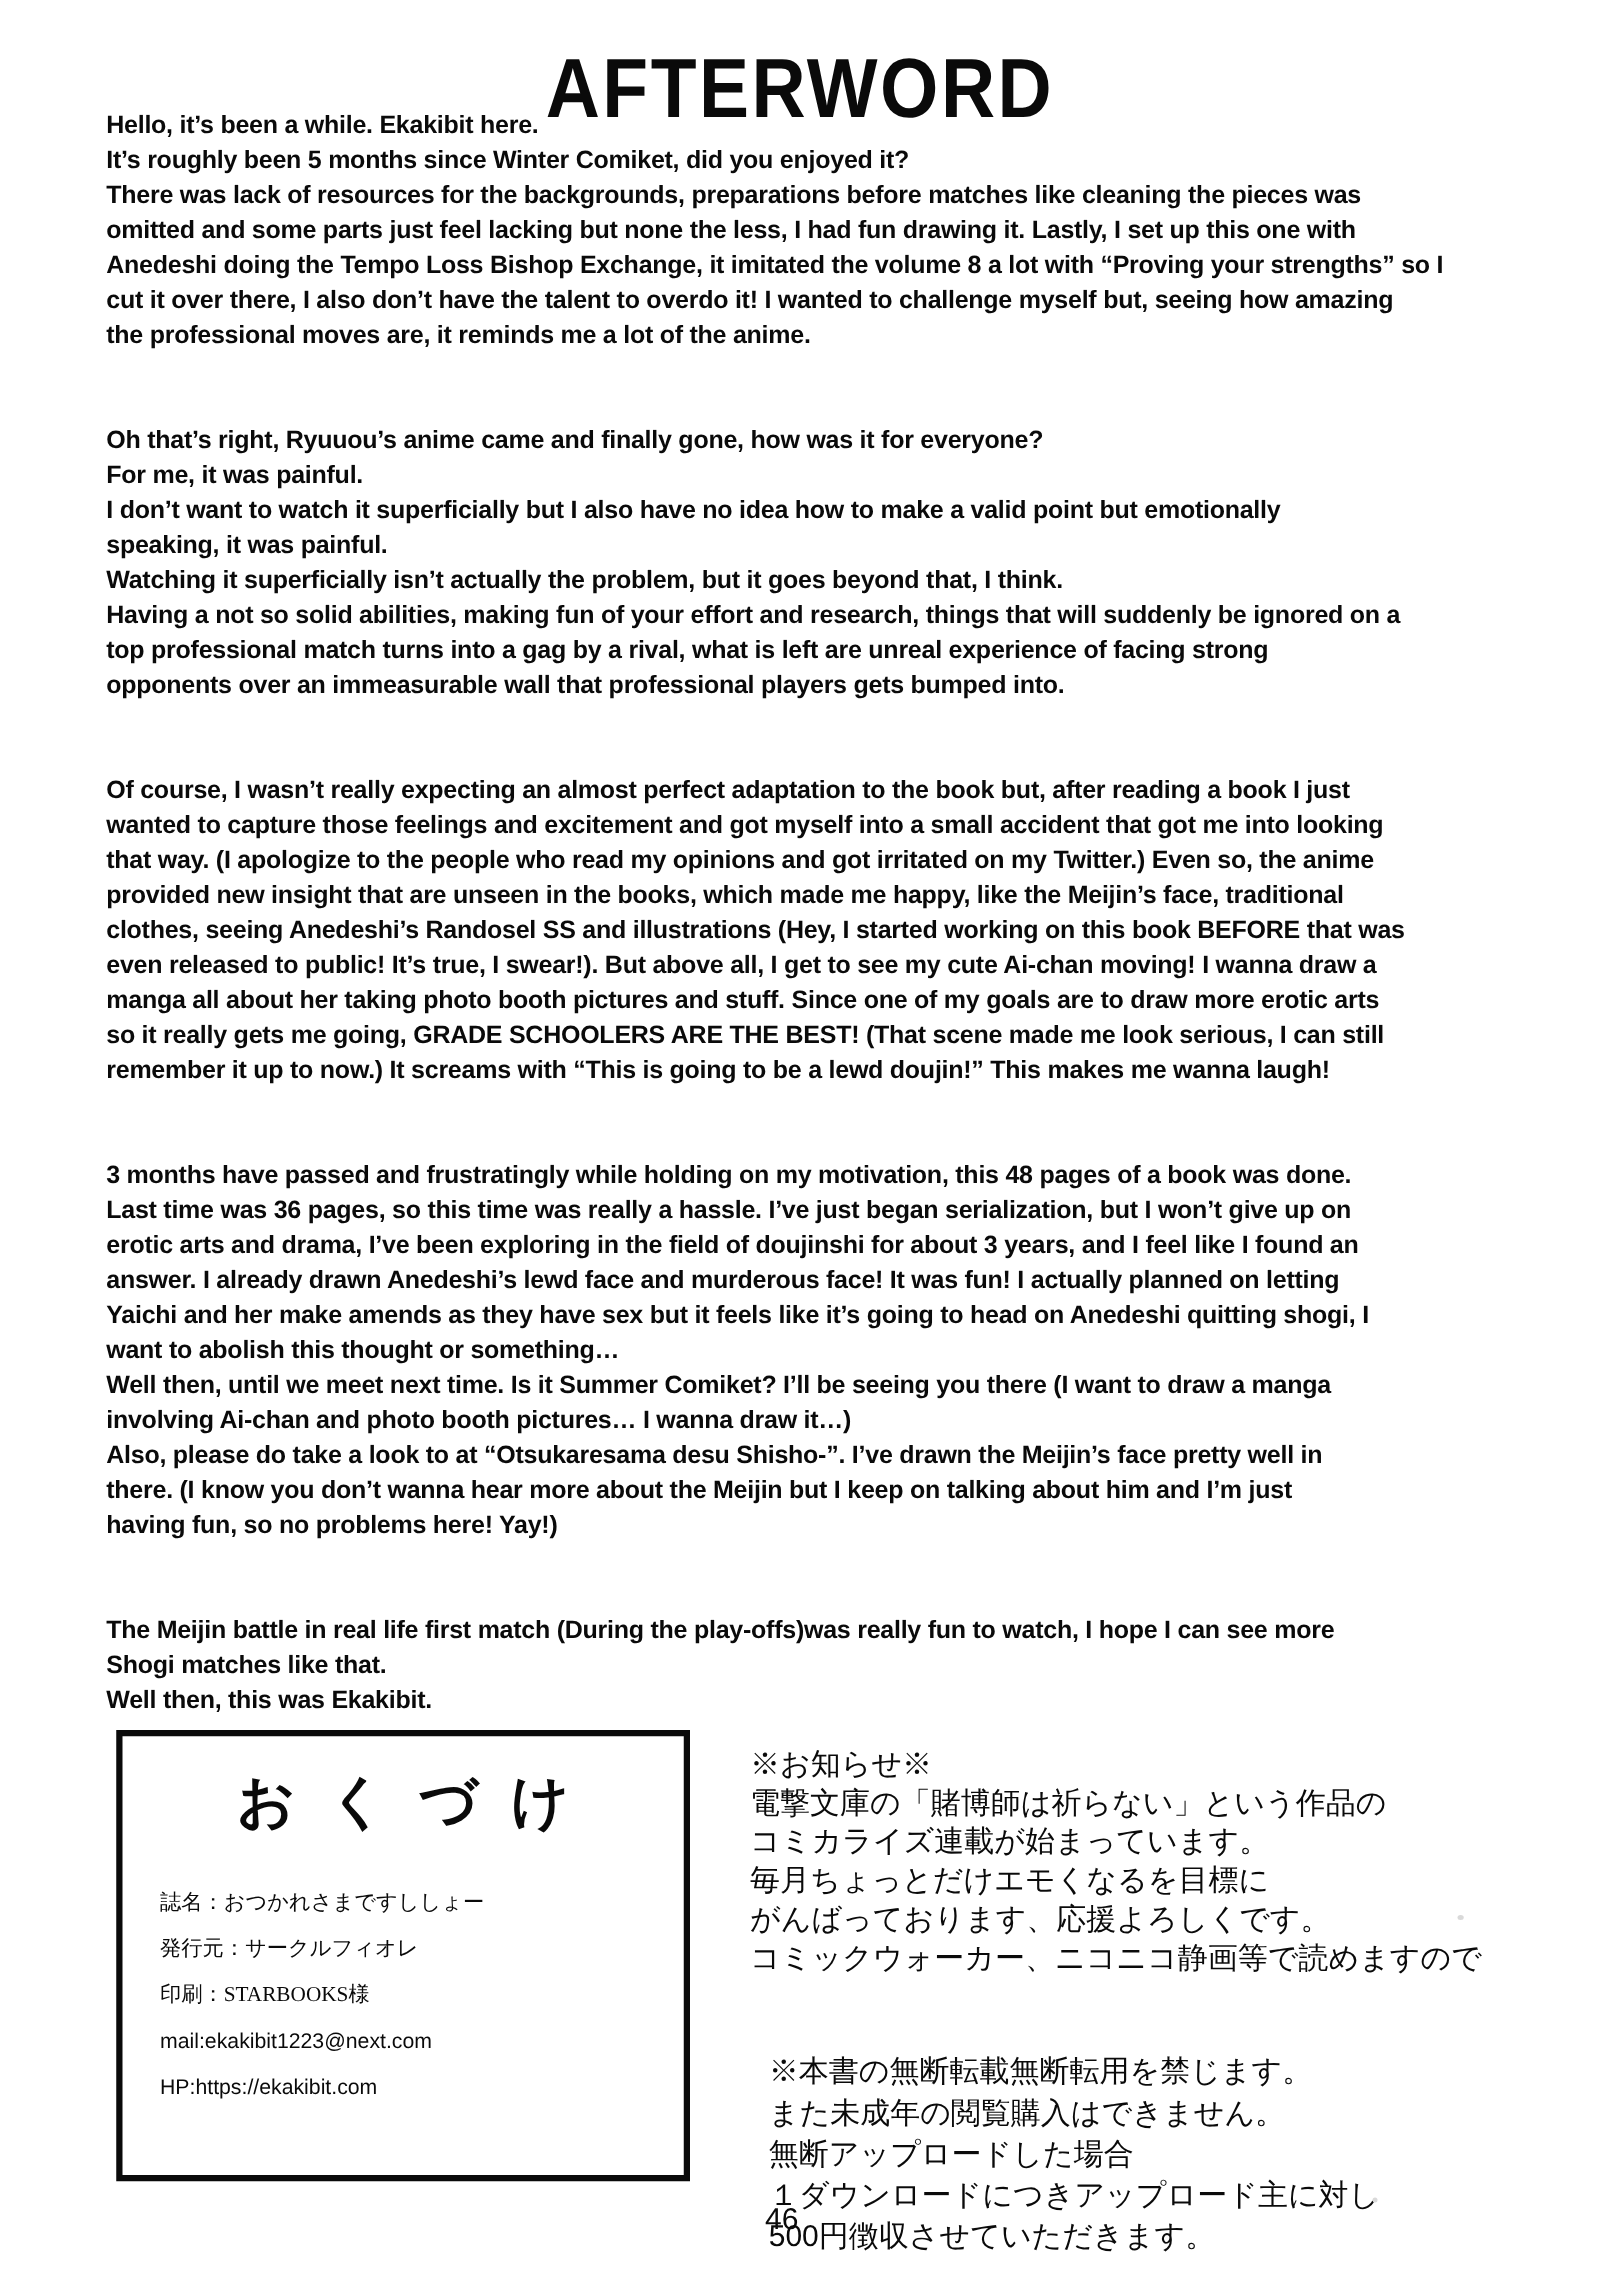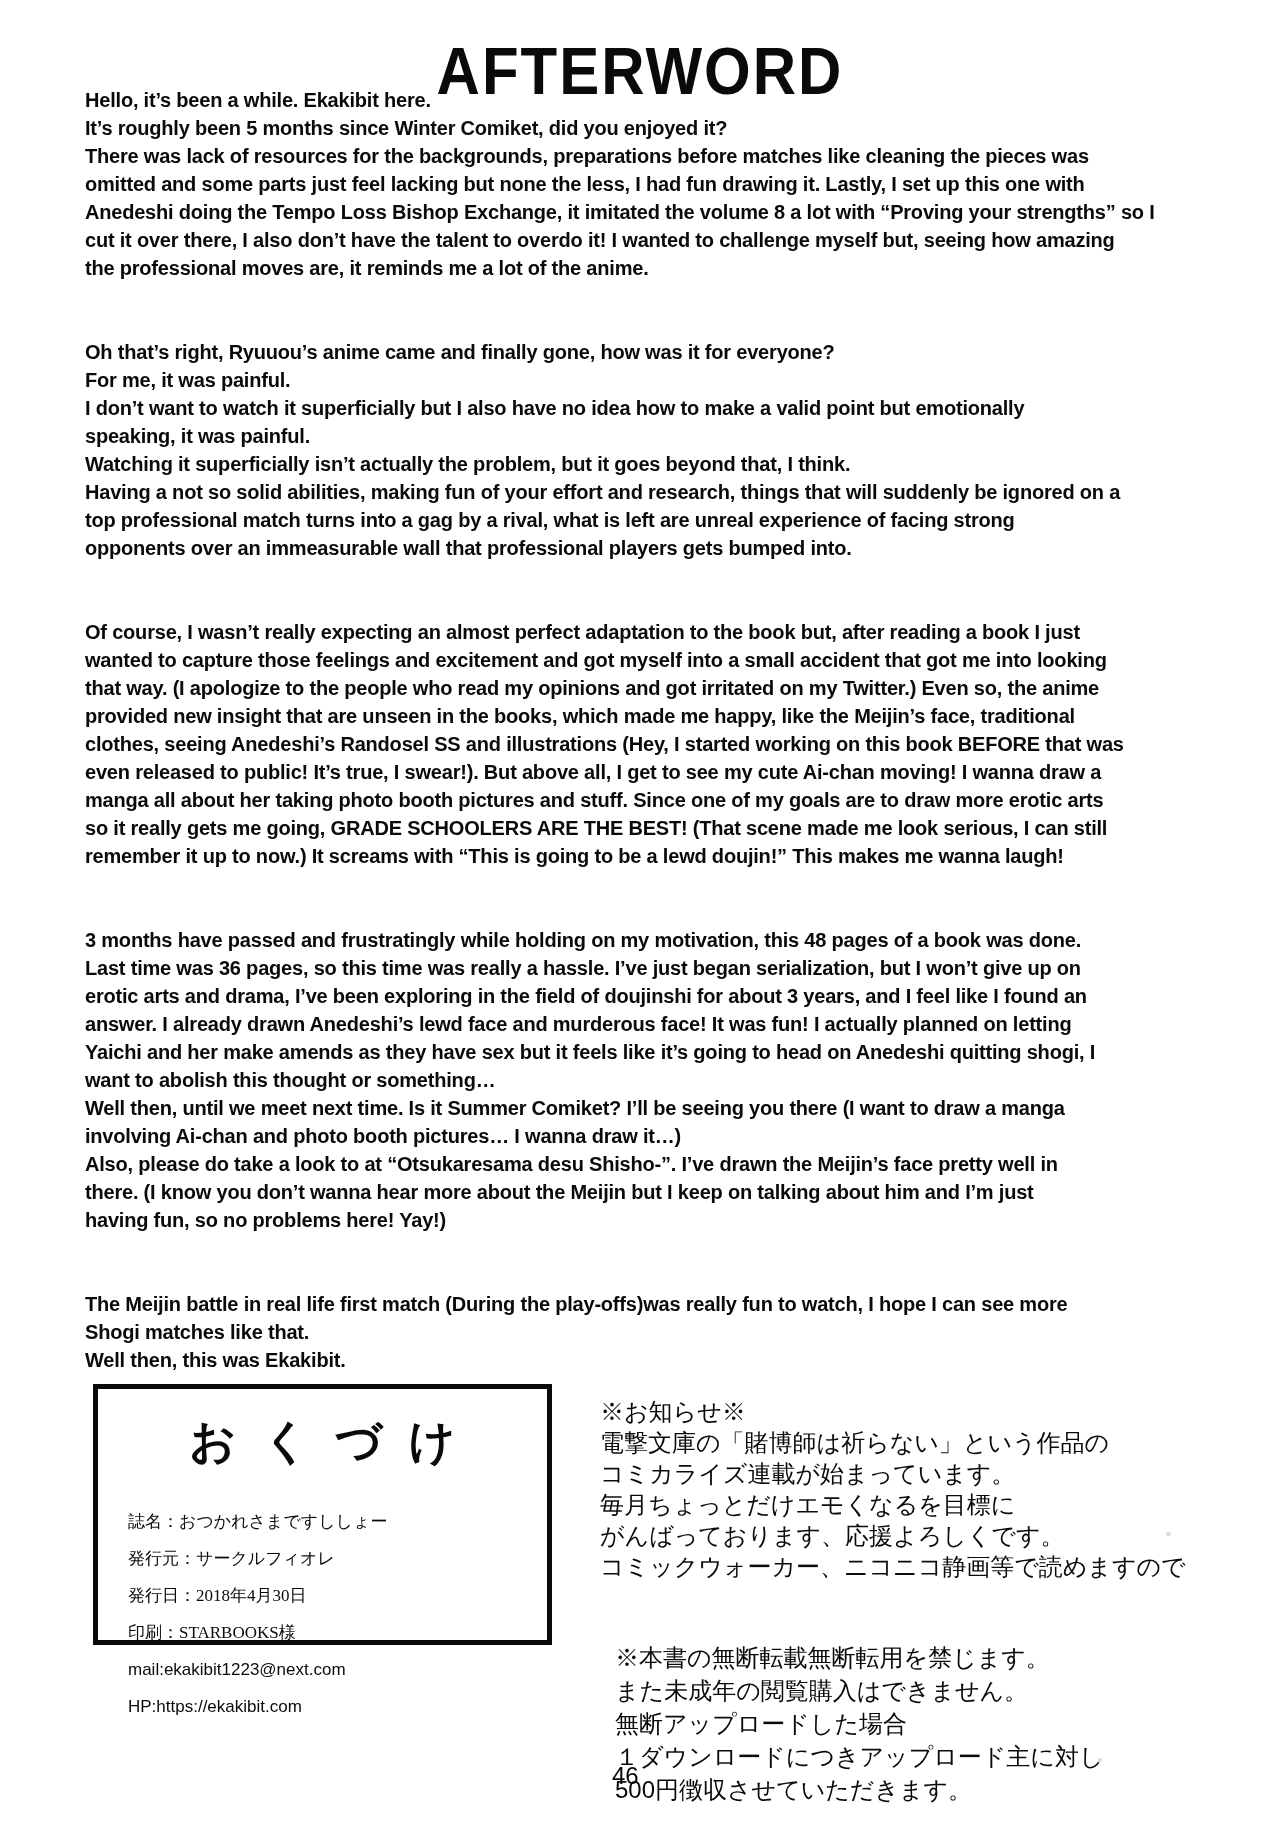--- a/index.html
+++ b/index.html
@@ -30,21 +30,21 @@
     font-weight:700;
     font-size:20px;
     line-height:28px;
     letter-spacing:-0.2px;
     white-space:pre-line;
   }
   .body-text p { margin:0 0 28px 0; }
   .colophon-box {
     position:absolute;
     left:93px; top:1384px;
-    width:459px; height:261px;
+    width:459px; height:361px;
     border:5px solid #0a0a0a;
     box-sizing:border-box;
     background:#ffffff;
   }
   .colophon-title {
     margin-top:22px;
     text-align:center;
     font-family:"Liberation Serif", serif;
     font-weight:700;
     font-size:46px;
@@ -134,21 +134,20 @@
     <p>The Meijin battle in real life first match (During the play-offs)was really fun to watch, I hope I can see more
 Shogi matches like that.
 Well then, this was Ekakibit.</p>
   </div>
 
   <div class="colophon-box">
     <div class="colophon-title">おくづけ</div>
     <div class="colophon-lines">
       <div class="jp-serif">誌名：おつかれさまですししょー</div>
       <div class="jp-serif">発行元：サークルフィオレ</div>
-      <div class="jp-serif">発行日：2018年4月30日</div>
       <div class="jp-serif">印刷：STARBOOKS様</div>
       <div class="jp-sans">mail:ekakibit1223@next.com</div>
       <div class="jp-sans">HP:https://ekakibit.com</div>
     </div>
   </div>
 
   <div class="notice">
     <p class="notice-announcement">※お知らせ※
 電撃文庫の「賭博師は祈らない」という作品の
 コミカライズ連載が始まっています。

